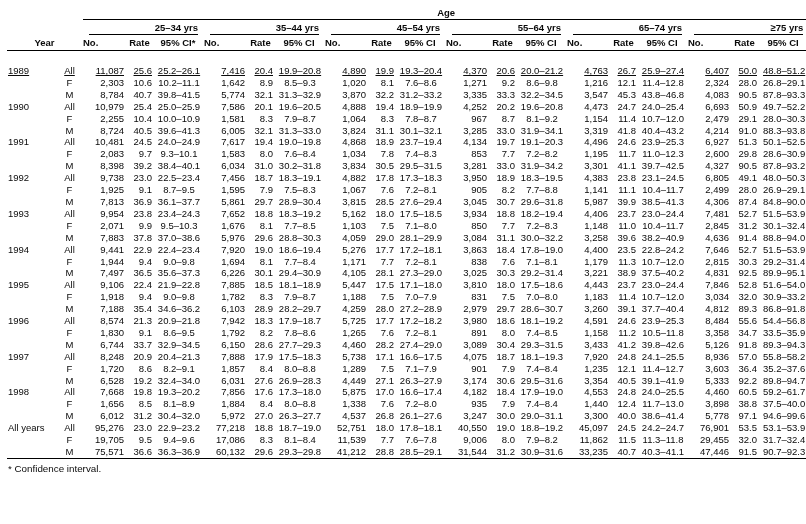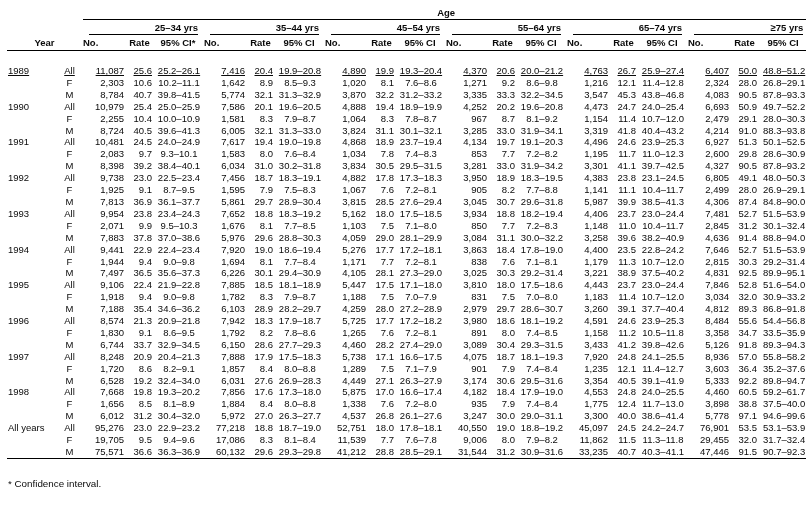--- a/index.html
+++ b/index.html
@@ -65,21 +65,21 @@
   td.sex  { text-align: center; padding-right: 3px; }
   td.num  { text-align: right; padding-right: 3px; }
   td.rate { text-align: right; padding-right: 2px; }
   td.ci   { text-align: center; }
   tr.bold td { font-weight: normal; }
   tbody tr.rows-end td { border-bottom: 1.4px solid #000; }
   tbody tr:first-child td { padding-top: 14px; text-decoration: underline; }
 
   .footnote {
     font-size: 9.8px;
-    margin-top: 19px;
+    margin-top: 4px;
     padding-left: 1px;
   }
 </style>
 </head>
 <body>
 
 <div class="page">
 
 
   <table class="data">
@@ -778,21 +778,21 @@
           <td class="ci">8.1–8.9</td>
           <td class="num">1,884</td>
           <td class="rate">8.4</td>
           <td class="ci">8.0–8.8</td>
           <td class="num">1,338</td>
           <td class="rate">7.6</td>
           <td class="ci">7.2–8.0</td>
           <td class="num">935</td>
           <td class="rate">7.9</td>
           <td class="ci">7.4–8.4</td>
-          <td class="num">1,775</td>
+          <td class="num">1,440</td>
           <td class="rate">12.4</td>
           <td class="ci">11.7–13.0</td>
           <td class="num">3,898</td>
           <td class="rate">38.8</td>
           <td class="ci">37.5–40.0</td>
         </tr>
         <tr>
           <td class="year"></td>
           <td class="sex">M</td>
           <td class="num">6,012</td>

